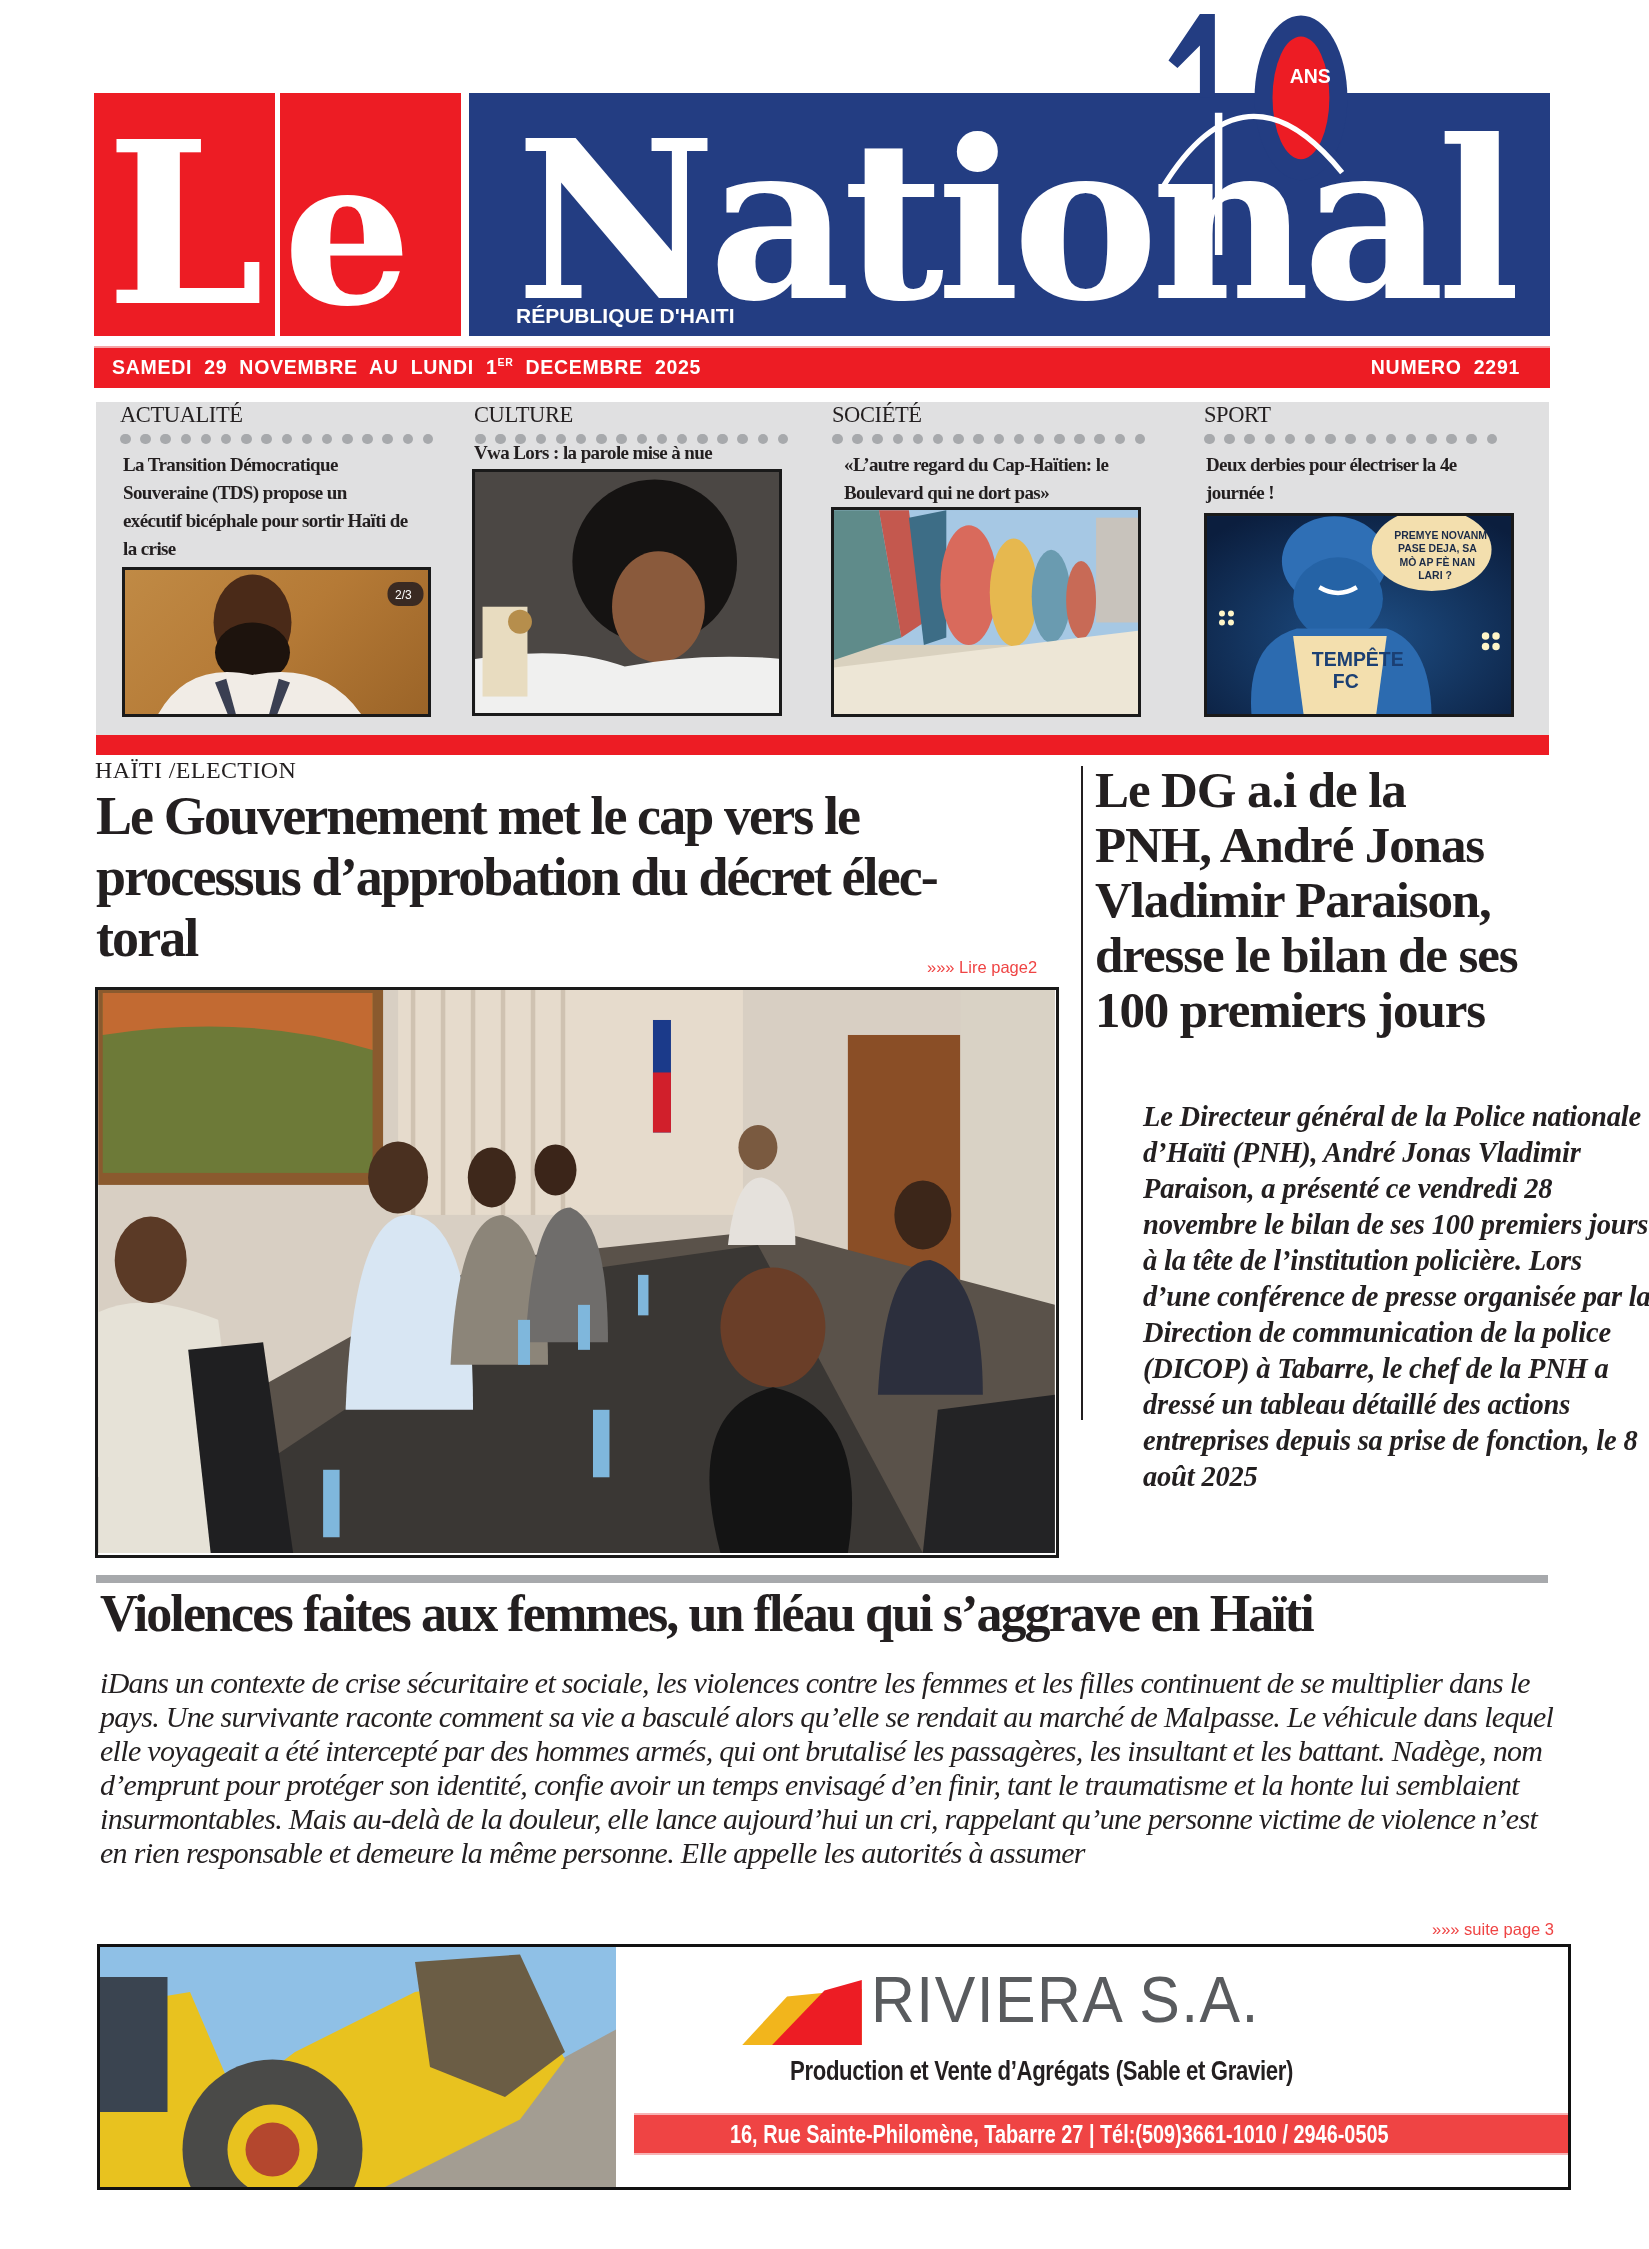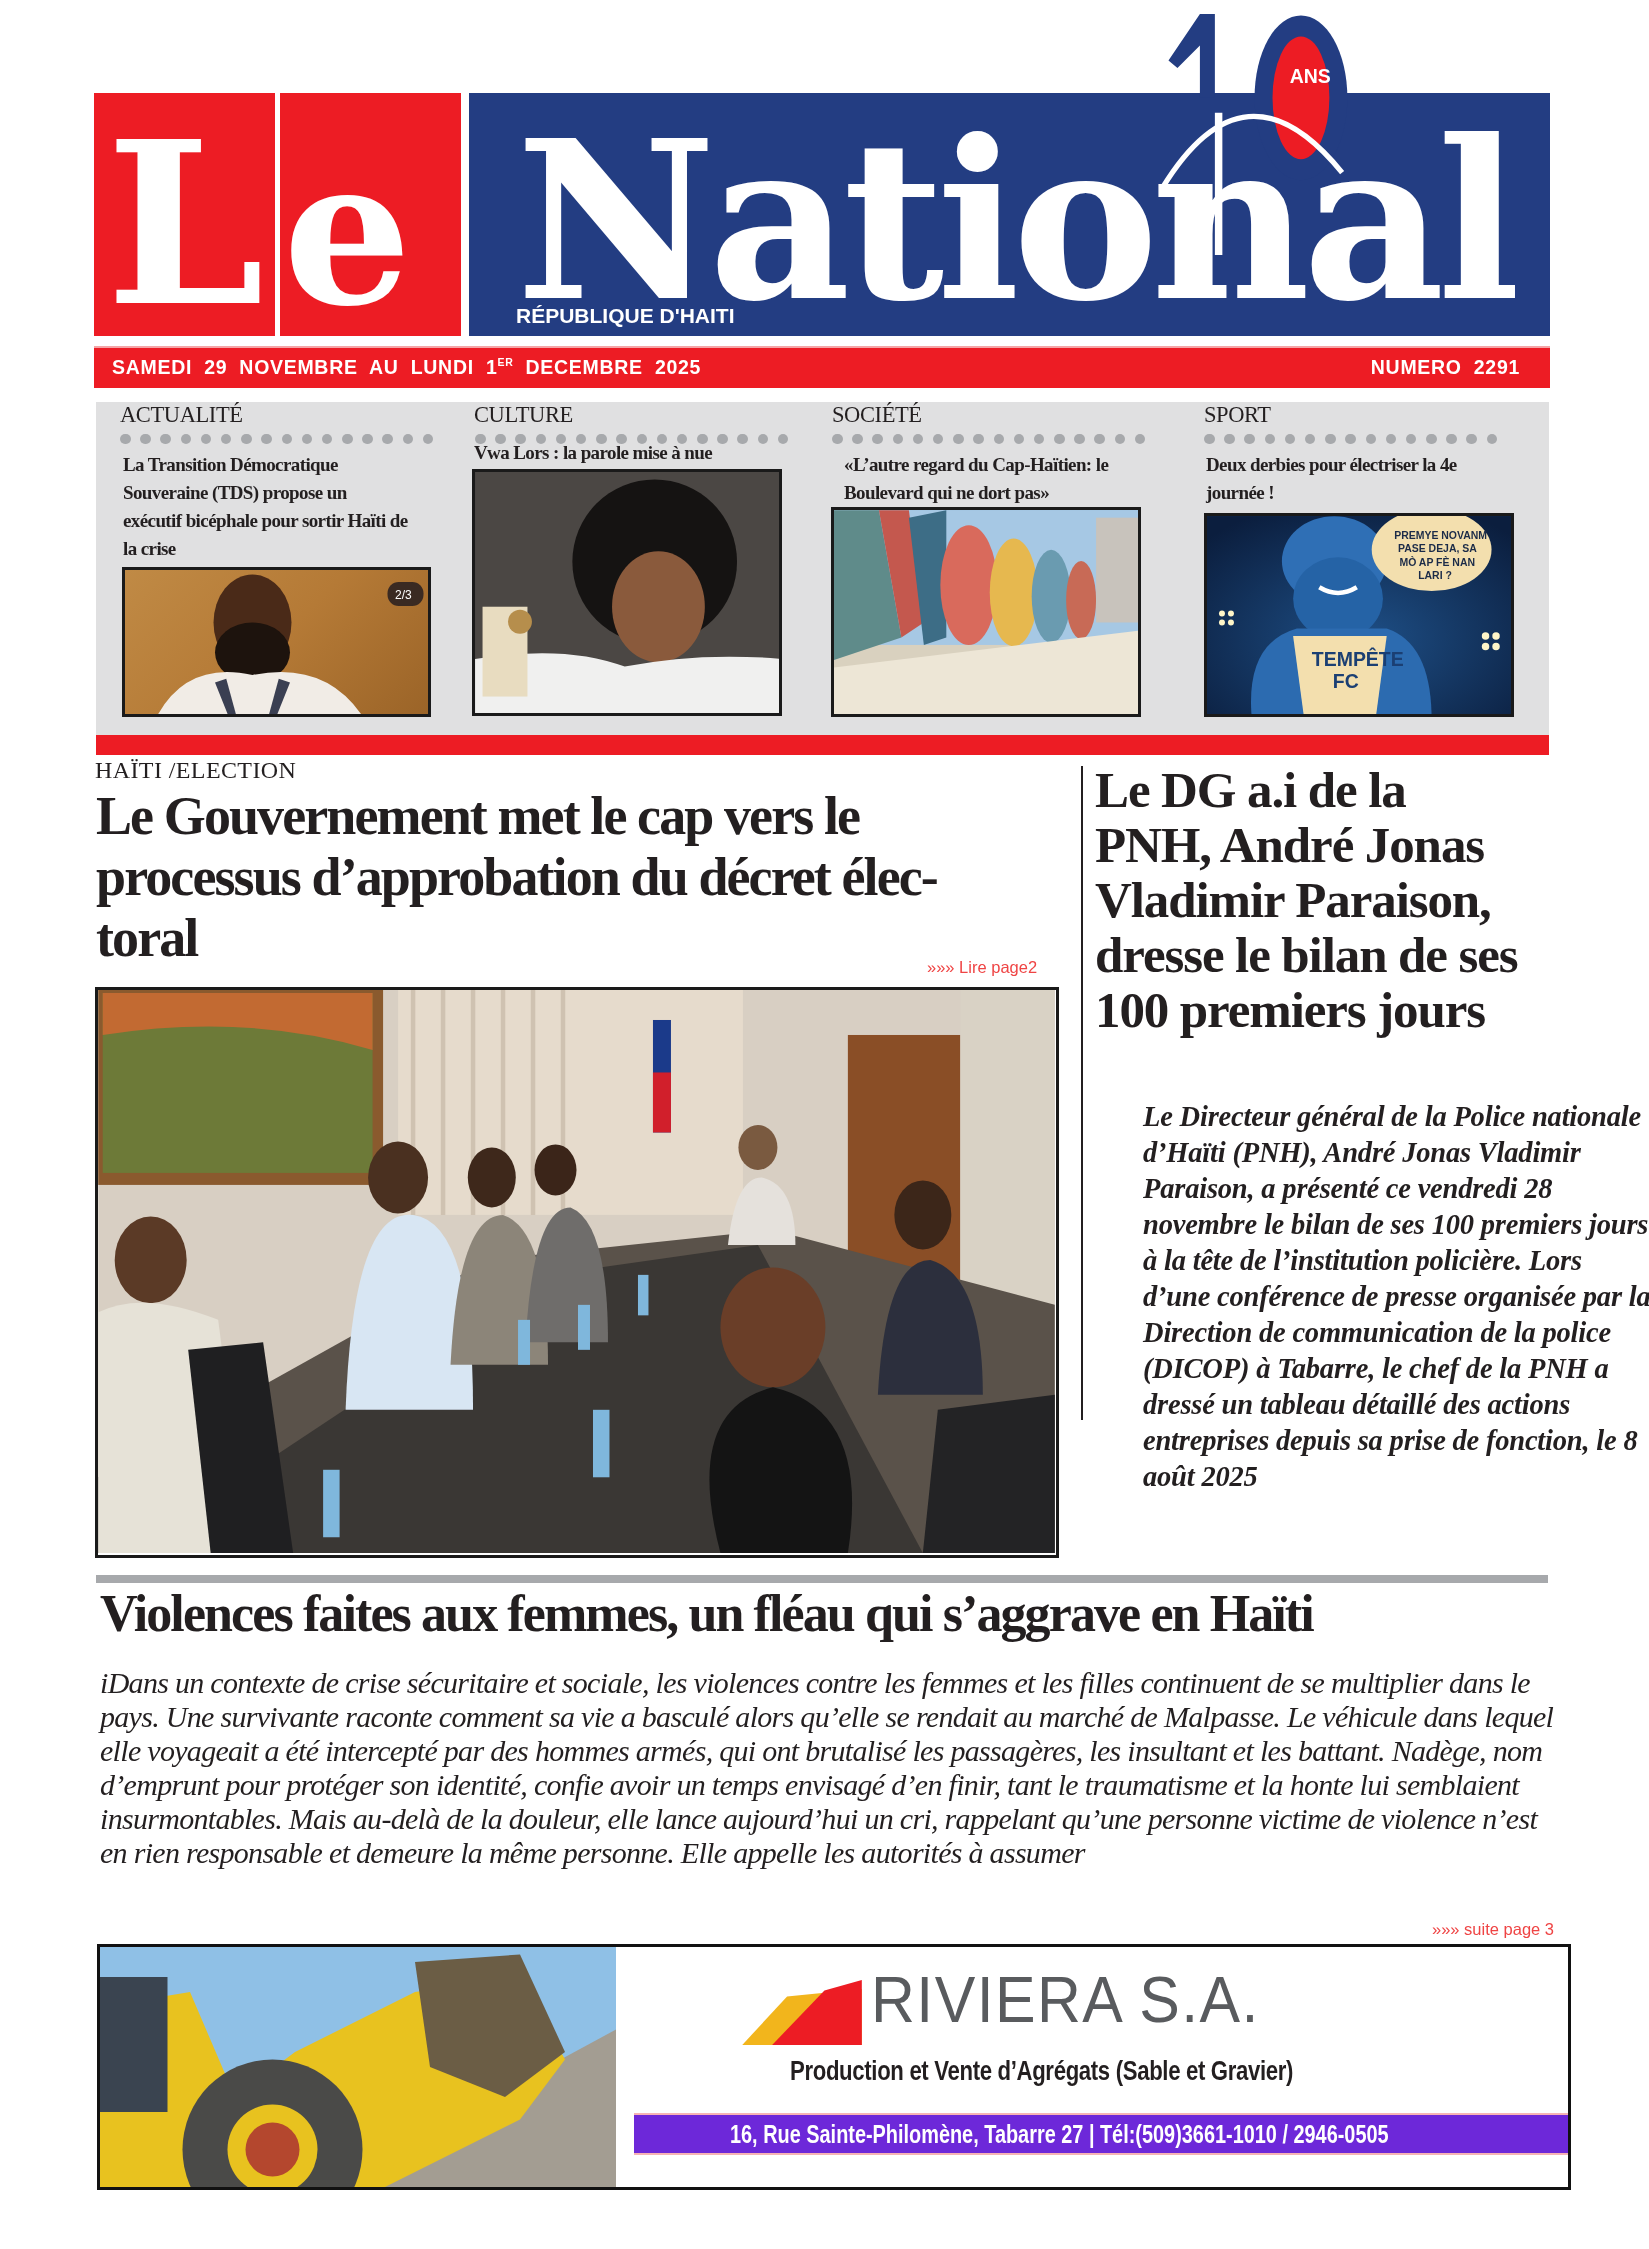--- a/index.html
+++ b/index.html
@@ -50,21 +50,21 @@
   .grey-rule { position: absolute; left: 96px; top: 1575px; width: 1452px; height: 8.2px; background: #a7a9ac; }
   .bottom-head { position: absolute; left: 100px; top: 1582px; width: 1447px; font-weight: bold; font-size: 52px; line-height: 64px; letter-spacing: -1.9px; }
   .bottom-body { position: absolute; left: 100px; top: 1666px; width: 1455px; font-style: italic; font-size: 30px; line-height: 34px; letter-spacing: -0.7px; }
 
   
   .ad { position: absolute; left: 97px; top: 1944px; width: 1474px; height: 246px; border: 3px solid #111; background: #fff; overflow: hidden; }
   .ad-photo { position: absolute; left: 0; top: 0; width: 516px; height: 240px; overflow: hidden; }
   .ad-brand { position: absolute; left: 771px; top: 0; font-family: "Liberation Sans", sans-serif; font-size: 64px; color: #595b5e; letter-spacing: 1.5px; line-height: 1; top: 21px; transform: scaleX(0.95); transform-origin: left; }
   .ad-logo { position: absolute; left: 642px; top: 27px; width: 135px; height: 71px; }
   .ad-tag { position: absolute; left: 690px; top: 109px; font-family: "Liberation Sans", sans-serif; font-weight: bold; font-size: 27px; color: #231f20; letter-spacing: -0.4px; transform: scaleX(0.82); transform-origin: left; white-space: nowrap; }
-  .ad-bar { position: absolute; left: 534px; top: 166px; width: 937px; height: 42px; background: #6d28d9; border-top: 2.2px solid #f7b3b5; border-bottom: 2.2px solid #f7b3b5; }
+  .ad-bar { position: absolute; left: 534px; top: 166px; width: 937px; height: 42px; background: #ef4444; border-top: 2.2px solid #f7b3b5; border-bottom: 2.2px solid #f7b3b5; }
   .ad-bar span { position: absolute; left: 96px; top: 4.5px; color: #fff; font-family: "Liberation Sans", sans-serif; font-weight: bold; font-size: 25.5px; white-space: nowrap; transform: scaleX(0.78); transform-origin: left; }
 </style>
 </head>
 <body>
 
 <header>
   <div class="mast-red l"></div>
   <div class="mast-red e"></div>
   <div class="mast-blue"></div>
   <span class="mast-letter L">L</span>

